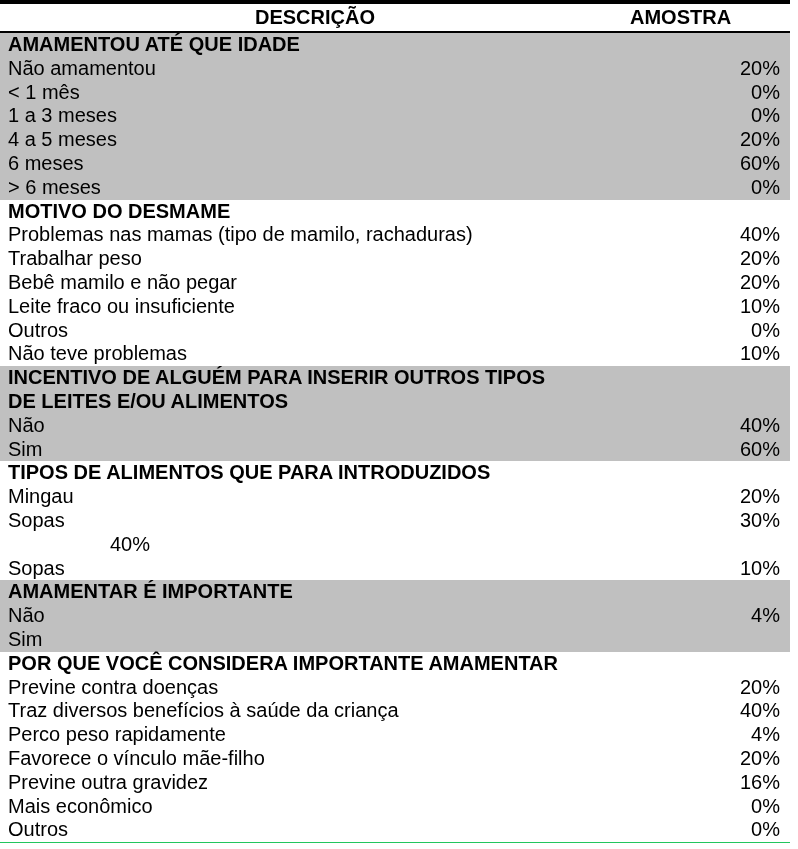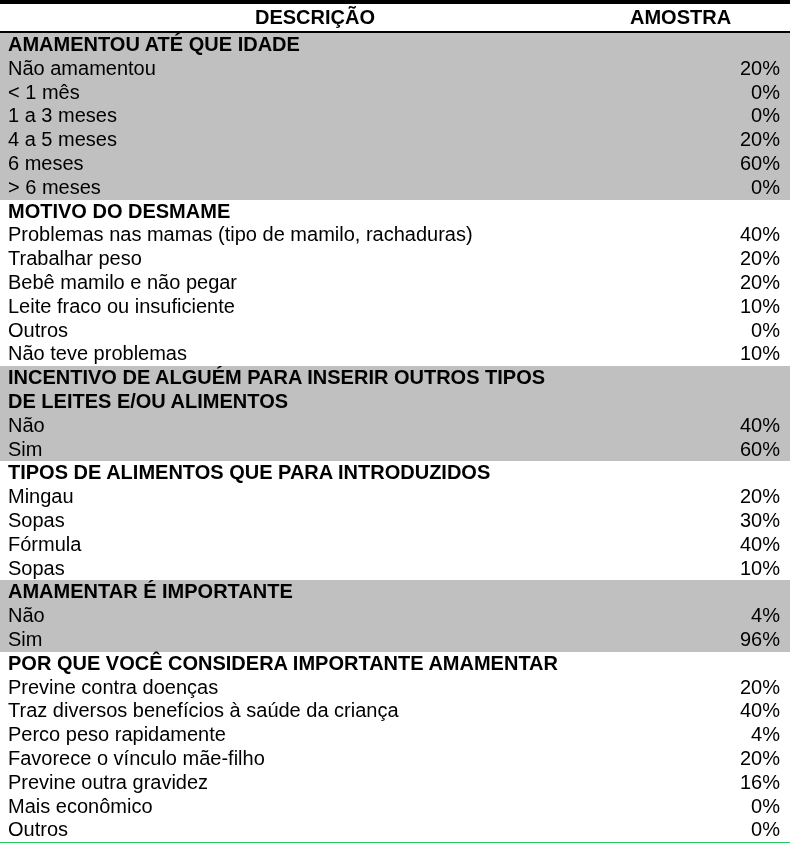--- a/index.html
+++ b/index.html
@@ -143,37 +143,35 @@
         <div class="section-title">TIPOS DE ALIMENTOS QUE PARA INTRODUZIDOS</div>
         <div class="row">
           <div class="row-label">Mingau</div>
           <div class="row-value">20%</div>
         </div>
         <div class="row">
           <div class="row-label">Sopas</div>
           <div class="row-value">30%</div>
         </div>
         <div class="row">
-          <div class="row-label">Fórmula</div>
           <div class="row-value">40%</div>
         </div>
         <div class="row">
           <div class="row-label">Sopas</div>
           <div class="row-value">10%</div>
         </div>
       </div>
       <div class="section shaded">
         <div class="section-title">AMAMENTAR É IMPORTANTE</div>
         <div class="row">
           <div class="row-label">Não</div>
           <div class="row-value">4%</div>
         </div>
         <div class="row">
           <div class="row-label">Sim</div>
-          <div class="row-value">96%</div>
         </div>
       </div>
       <div class="section">
         <div class="section-title">POR QUE VOCÊ CONSIDERA IMPORTANTE AMAMENTAR</div>
         <div class="row">
           <div class="row-label">Previne contra doenças</div>
           <div class="row-value">20%</div>
         </div>
         <div class="row">
           <div class="row-label">Traz diversos benefícios à saúde da criança</div>

